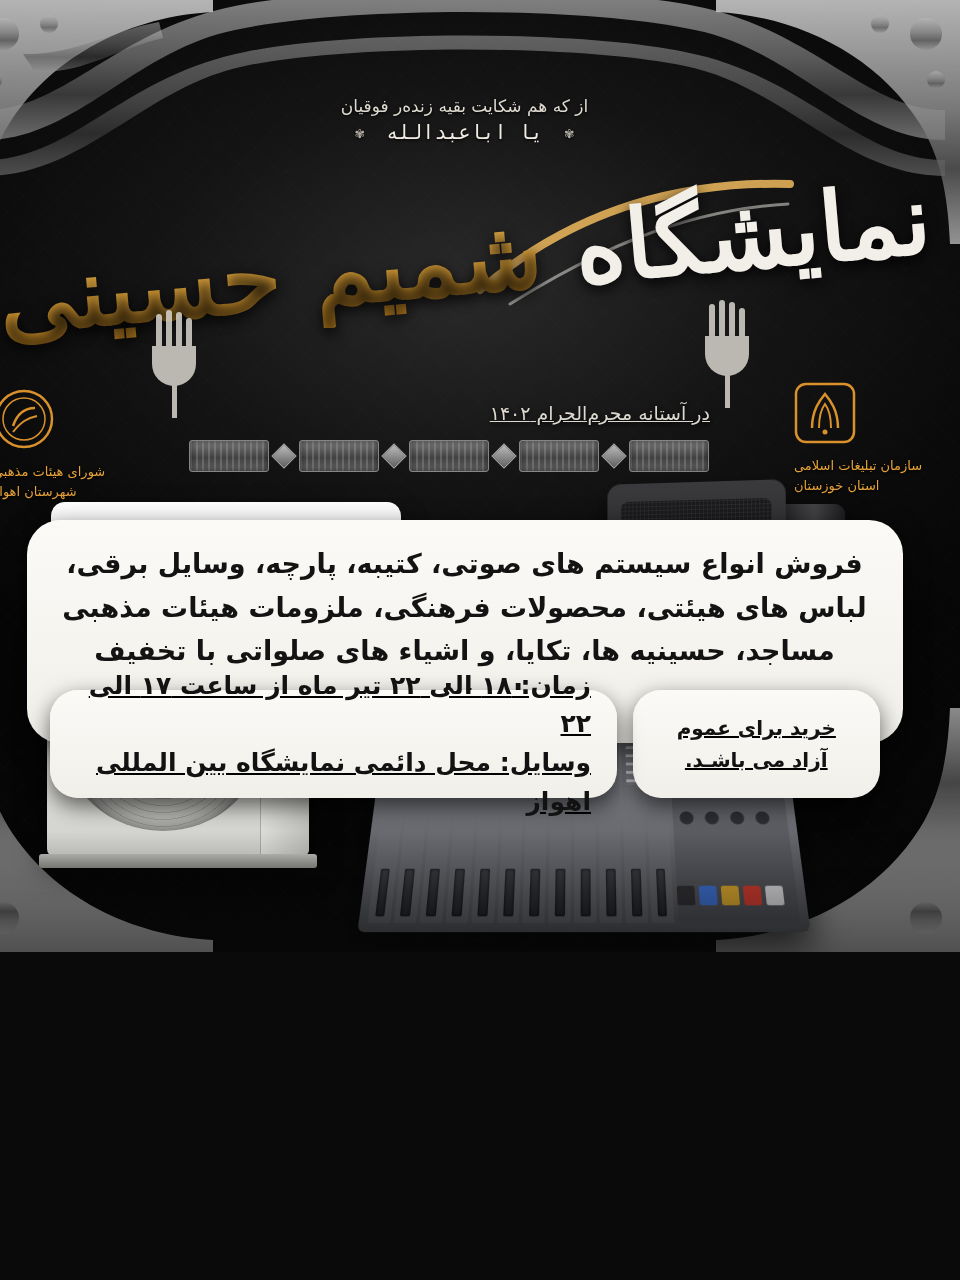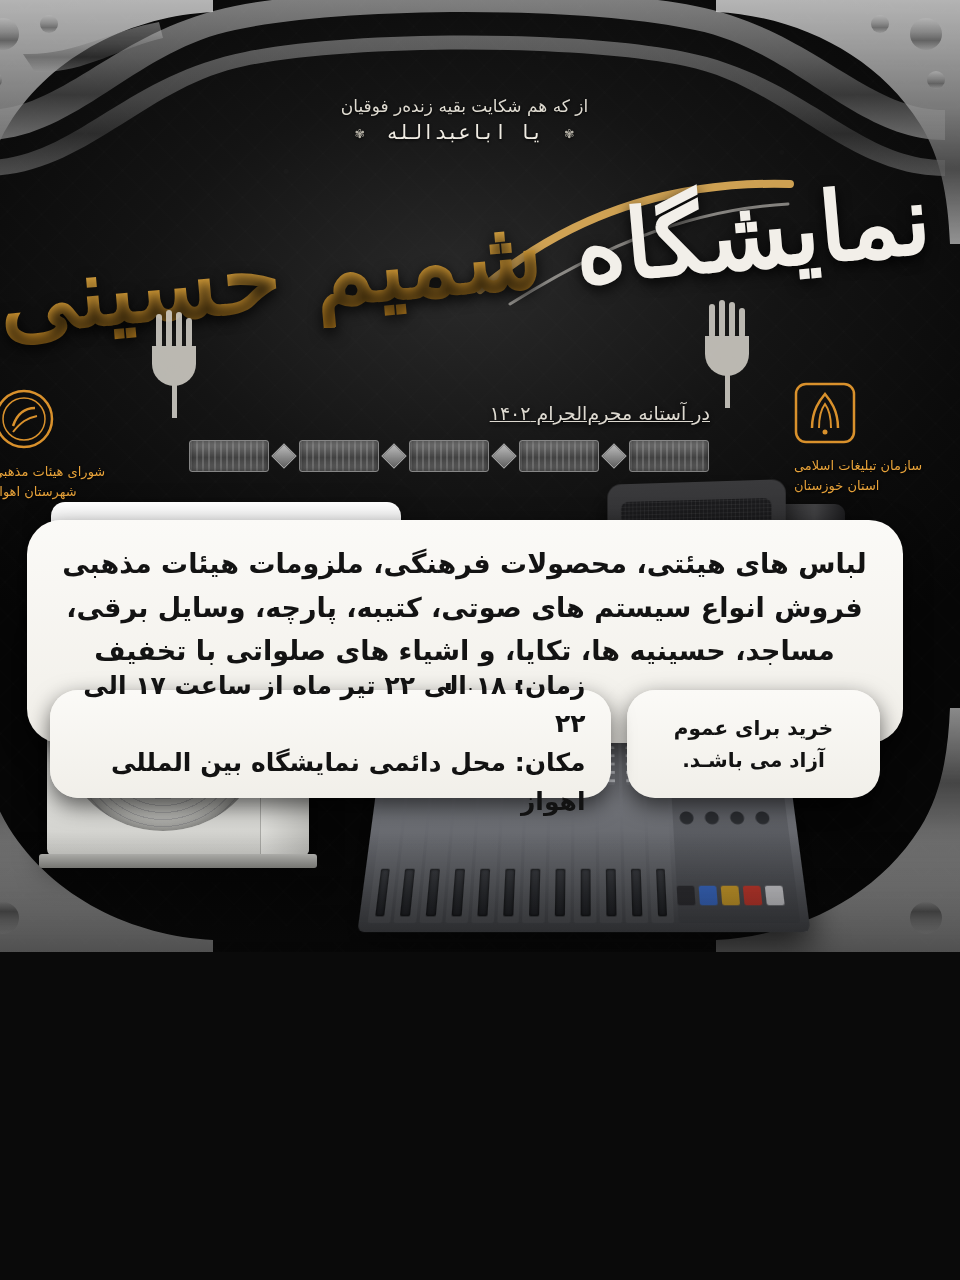--- a/index.html
+++ b/index.html
@@ -236,20 +236,21 @@
     position: absolute;
     top: 690px;
     left: 50%;
     transform: translateX(-50%);
     width: 830px;
     height: 108px;
     display: flex;
     flex-direction: row-reverse;
     gap: 16px;
     z-index: 8;
+    text-decoration: underline;
   }
   .panel-when {
     flex: 1 1 auto;
     background: linear-gradient(180deg, #fbfaf7 0%, #f1efe9 100%);
     border-radius: 28px;
     box-shadow: 0 8px 22px rgba(0,0,0,.6);
     display: flex;
     flex-direction: column;
     justify-content: center;
     padding: 10px 26px;
@@ -749,29 +750,29 @@
       <circle cx="31" cy="31" r="28" fill="none" stroke="#d9912c" stroke-width="2.5"></circle>
       <circle cx="31" cy="31" r="21" fill="none" stroke="#d9912c" stroke-width="1.5"></circle>
       <path d="M20,38 C24,26 31,20 42,20" fill="none" stroke="#d9912c" stroke-width="2.5"></path>
       <path d="M20,44 C28,34 34,30 44,28" fill="none" stroke="#d9912c" stroke-width="2"></path>
     </svg>
     <div class="logo-text">شورای هیئات مذهبی</div>
     <div class="logo-text">شهرستان اهواز</div>
   </div>
 
   <div class="panel panel-desc">
+    <p>فروش انواع سیستم های صوتی، کتیبه، پارچه، وسایل برقی،</p>
     <p>لباس های هیئتی، محصولات فرهنگی، ملزومات هیئات مذهبی</p>
-    <p>فروش انواع سیستم های صوتی، کتیبه، پارچه، وسایل برقی،</p>
     <p>مساجد، حسینیه ها، تکایا، و اشیاء های صلواتی با تخفیف استثنایی</p>
   </div>
 
   <div class="info-row">
     <div class="panel-when">
       <div>زمان: ۱۸ الی ۲۲ تیر ماه از ساعت ۱۷ الی ۲۲</div>
-      <div>مکان: محل دائمی نمایشگاه بین المللی اهواز</div>
+      <div>وسایل: محل دائمی نمایشگاه بین المللی اهواز</div>
     </div>
     <div class="panel-public">
       <div>خرید برای عموم</div>
       <div>آزاد می باشـد.</div>
     </div>
   </div>
 
   <div class="products">
 
     <div class="ac-indoor">

